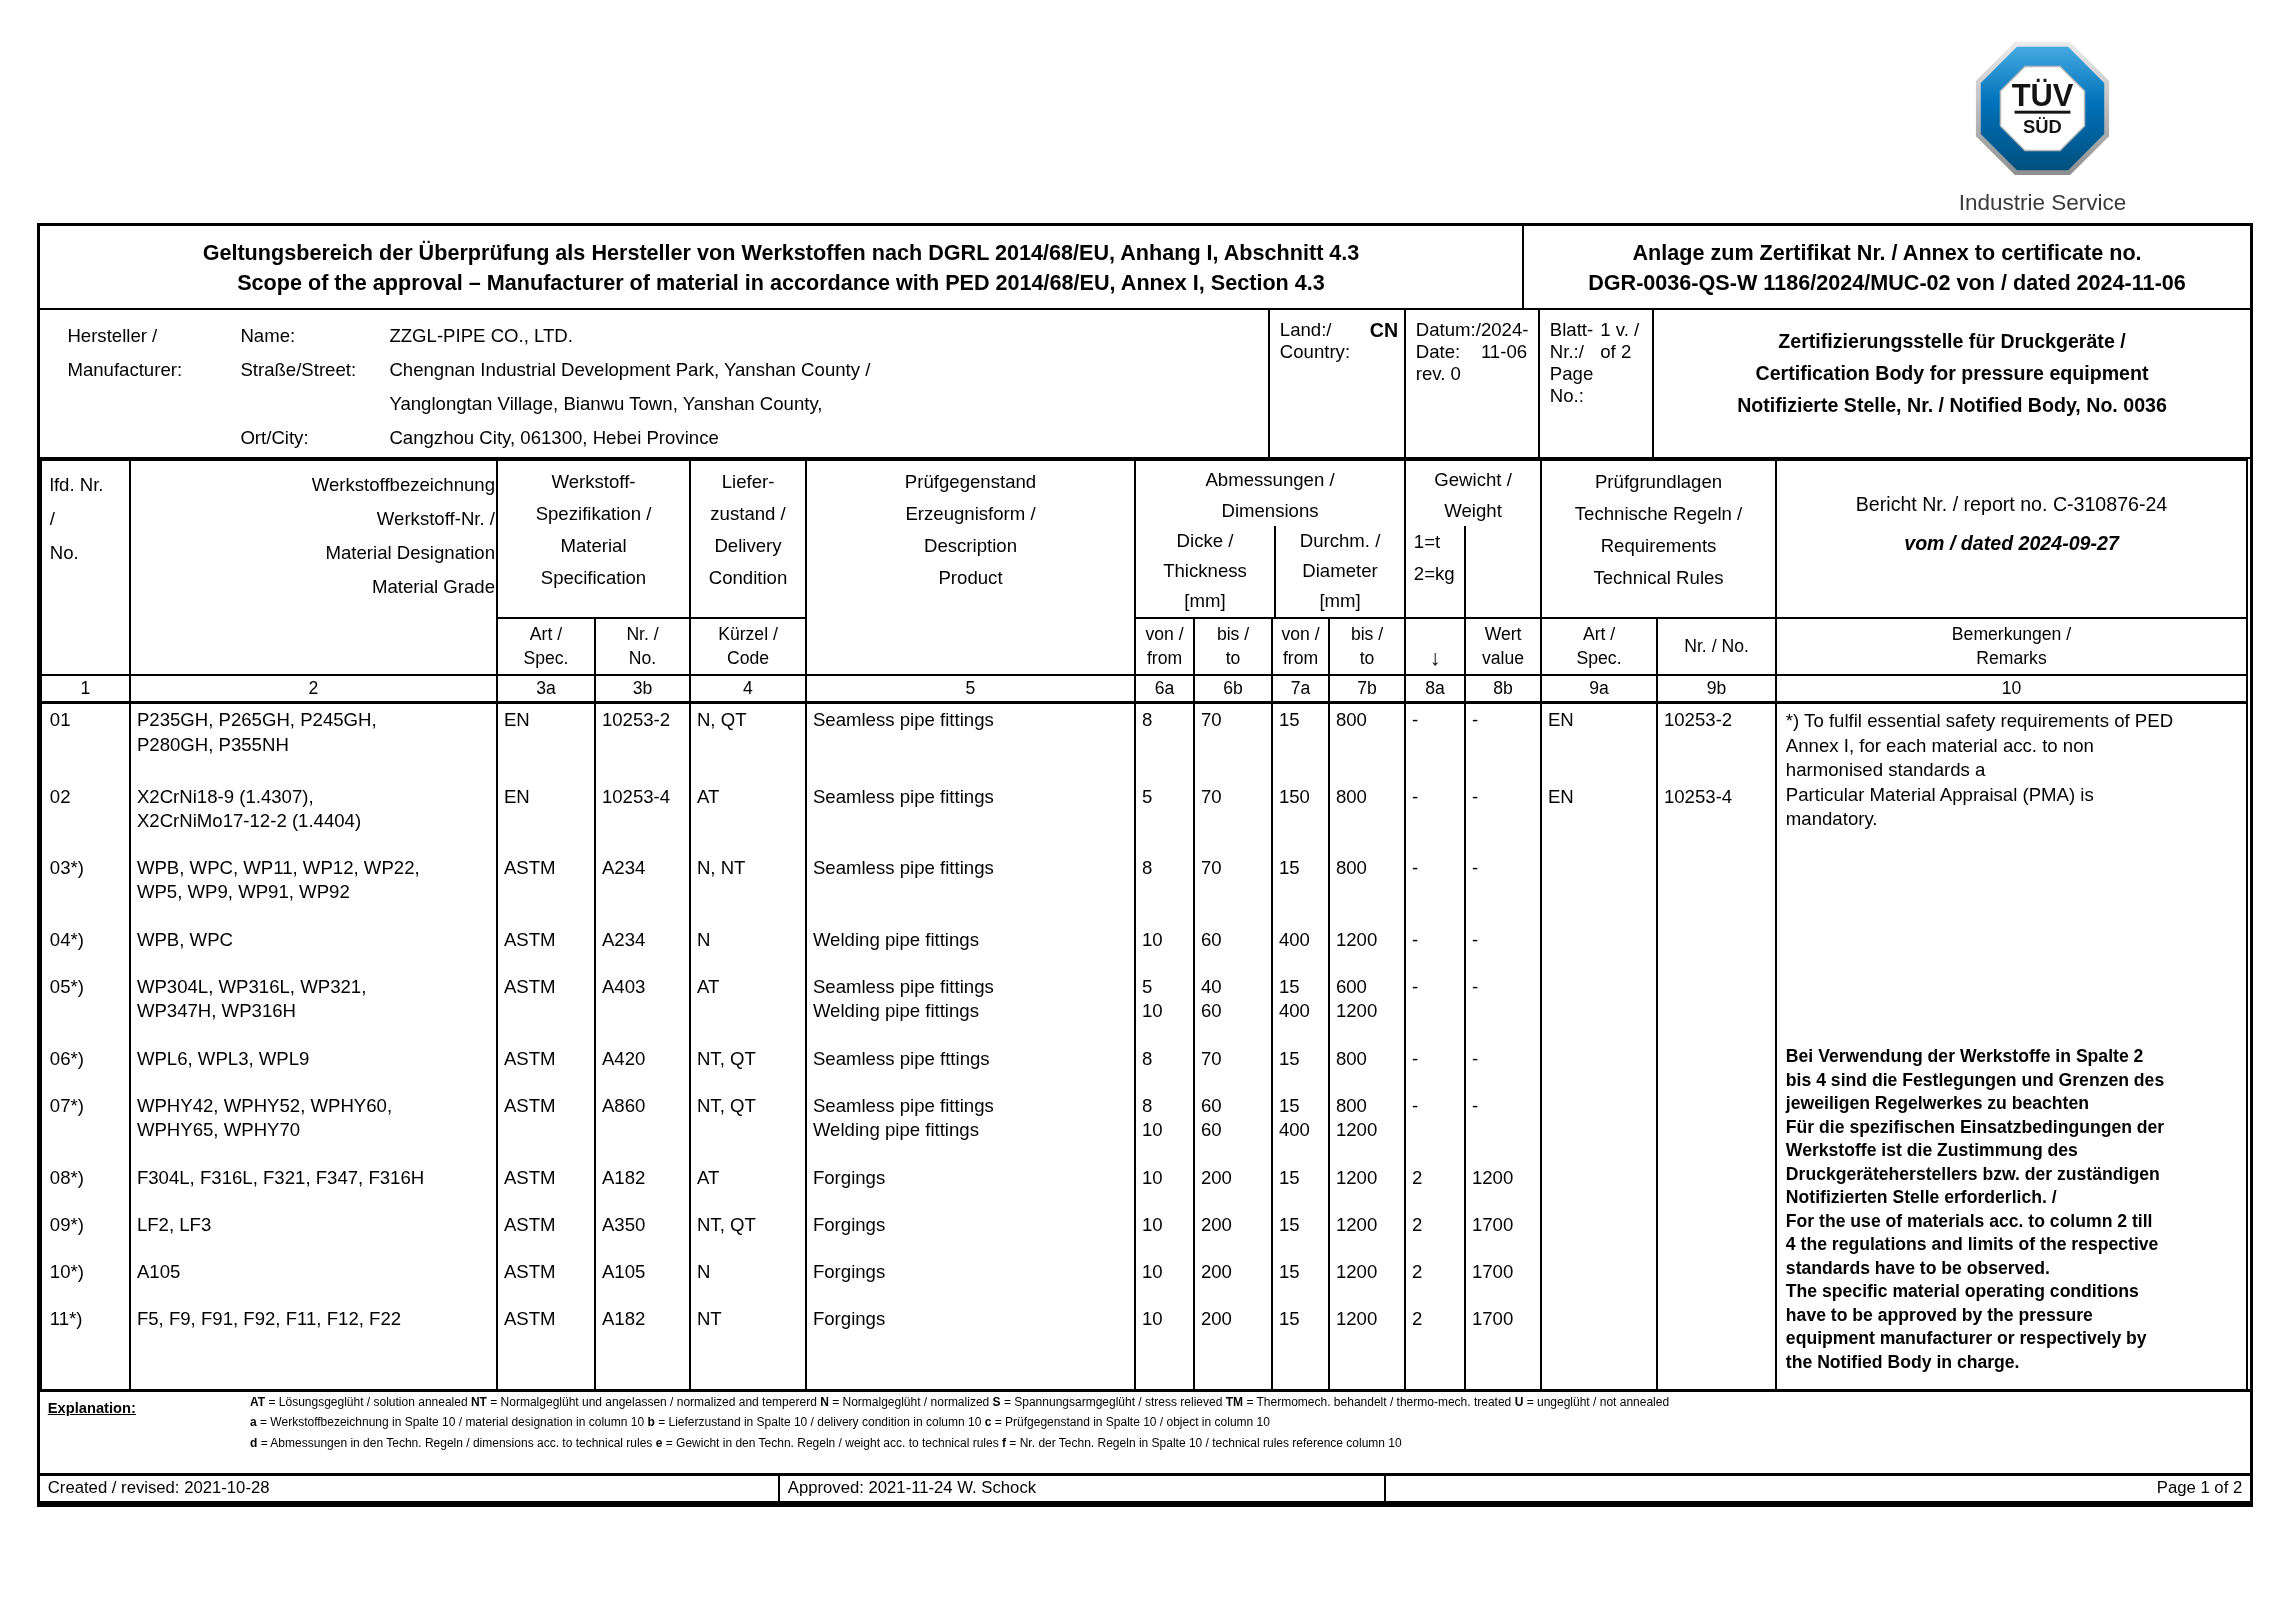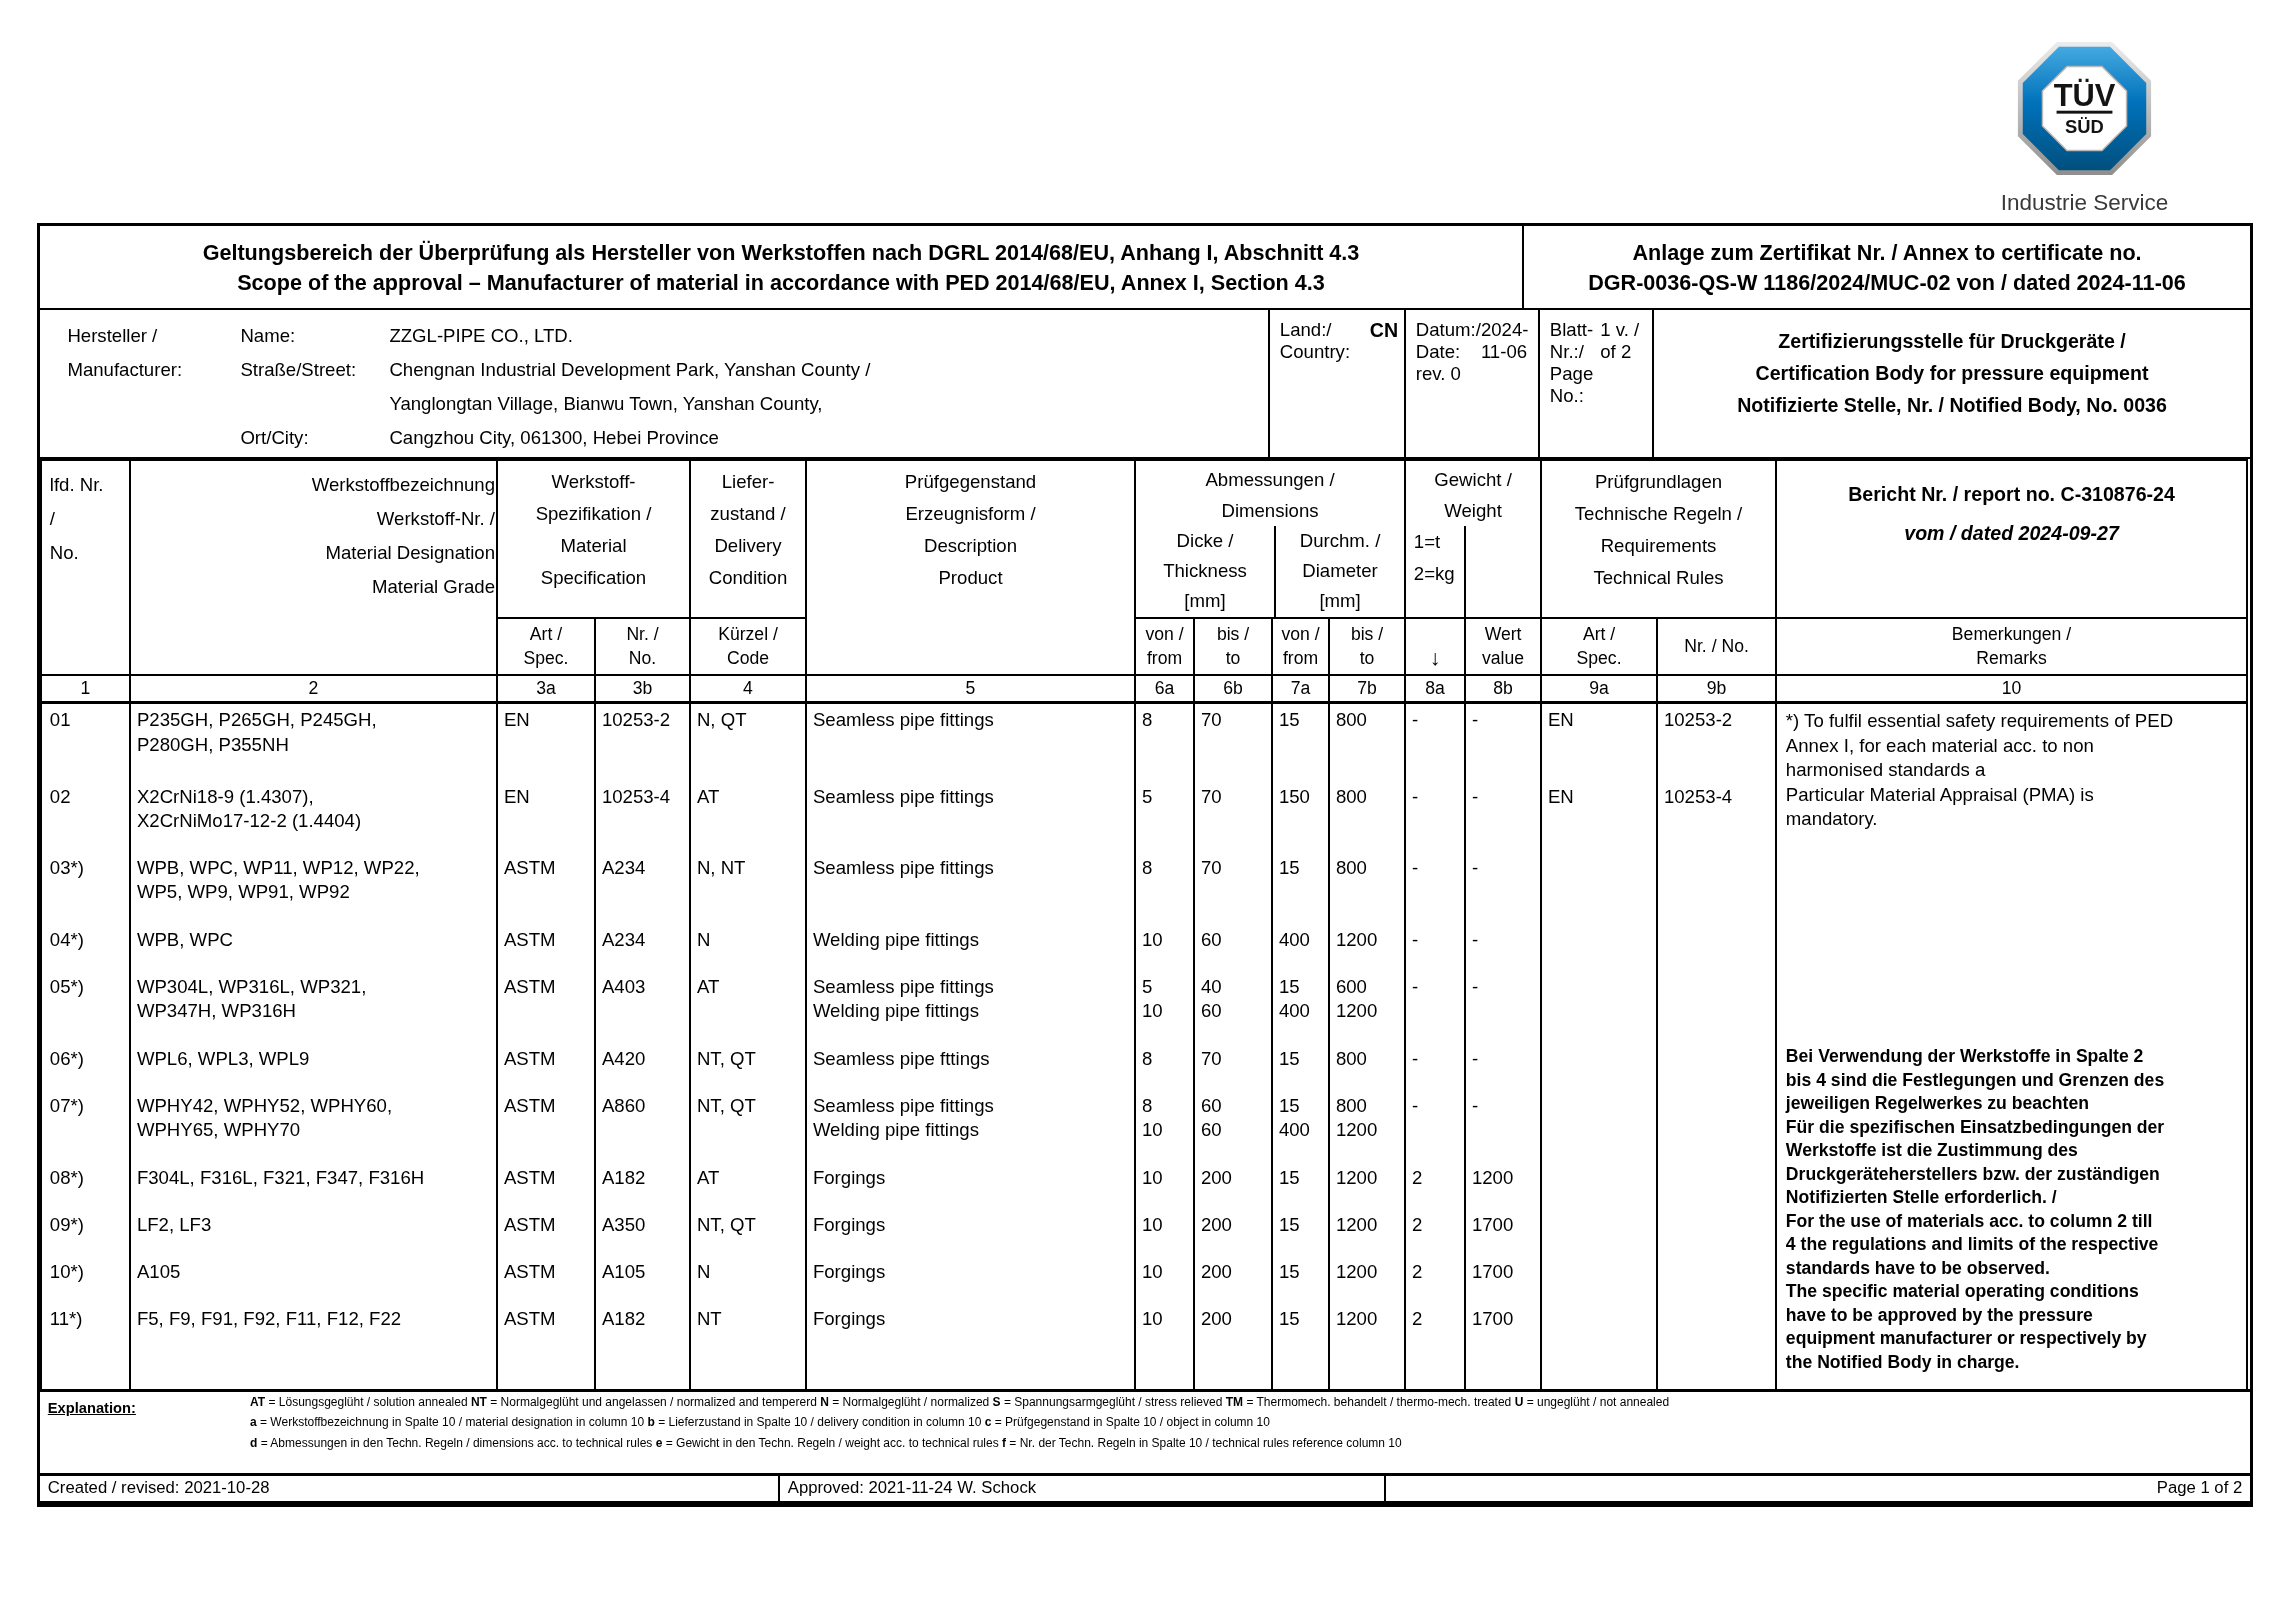--- a/index.html
+++ b/index.html
@@ -1,20 +1,20 @@
 <!DOCTYPE html>
 <html><head>
 <meta charset="utf-8">
 <style>
   html,body{margin:0;padding:0;background:#ffffff;}
   body{font-family:"Liberation Sans","DejaVu Sans",sans-serif;color:#000;}
   #page{position:relative;width:2293px;height:1621px;background:#fff;overflow:hidden;}
 
   
-  #logo-wrap{position:absolute;left:1998px;top:35px;width:173px;text-align:center;}
+  #logo-wrap{position:absolute;left:1956px;top:35px;width:173px;text-align:center;}
   #logo-caption{margin-top:3.9px;font-size:22.5px;color:#3a3a3a;}
 
   
   #doc{position:absolute;left:37px;top:223px;width:2216px;border:3.9px solid #000;box-sizing:border-box;background:#fff;}
 
   .p{white-space:pre-line;}
   .pre{white-space:pre;}
 
   
   #title-band{display:flex;border-bottom:2.9px solid #000;}
@@ -44,21 +44,21 @@
   .sub{vertical-align:middle;text-align:center;font-size:17.6px;line-height:23.5px;}
   .sub-bottom{vertical-align:bottom;text-align:center;font-size:21.6px;padding-bottom:3.9px;}
   .numrow td{height:27.4px;border-bottom:3.9px solid #000;text-align:center;font-size:17.6px;vertical-align:middle;}
   .dims-top{line-height:31px;padding-top:3.9px;text-align:center;white-space:pre-line;}
   .dims-halves{display:flex;height:91px;}
   .dims-half{box-sizing:border-box;text-align:center;line-height:30px;white-space:pre-line;}
   .dh-l{width:138px;}
   .dh-r{flex:1;border-left:2px solid #000;}
   .wt-units{padding-left:7.8px;line-height:32px;text-align:left;white-space:pre-line;}
   .vline{position:absolute;width:2px;background:#000;}
-  .report1{padding-top:13px;line-height:39px;text-align:center;font-weight:bold;font-size:19.6px;}
+  .report1{padding-top:23px;line-height:39px;text-align:center;font-weight:normal;font-size:19.6px;}
   .report2{line-height:39px;text-align:center;font-weight:bold;font-style:italic;font-size:19.6px;}
   th.rel{position:relative;padding:0;}
 
   tbody td{border-top:0;border-bottom:0;vertical-align:top;font-size:18.6px;line-height:24.5px;padding:3.9px 2px 0 5.9px;white-space:pre-line;}
   tbody td.noc{padding-left:7.8px;}
   tr.r80>td{height:78px;} tr.r72>td{height:71px;} tr.r73>td{height:72px;}
   tr.r48>td{height:47px;} tr.r88>td{height:86px;}
   td.remarks{position:relative;padding:0;}
   #remark1{position:absolute;top:4.9px;left:8.8px;right:5.9px;font-size:18.6px;line-height:24.5px;white-space:pre-line;}
   #remark2{position:absolute;top:341px;left:8.8px;right:3.9px;font-size:17.6px;line-height:23.5px;font-weight:bold;white-space:pre-line;}

